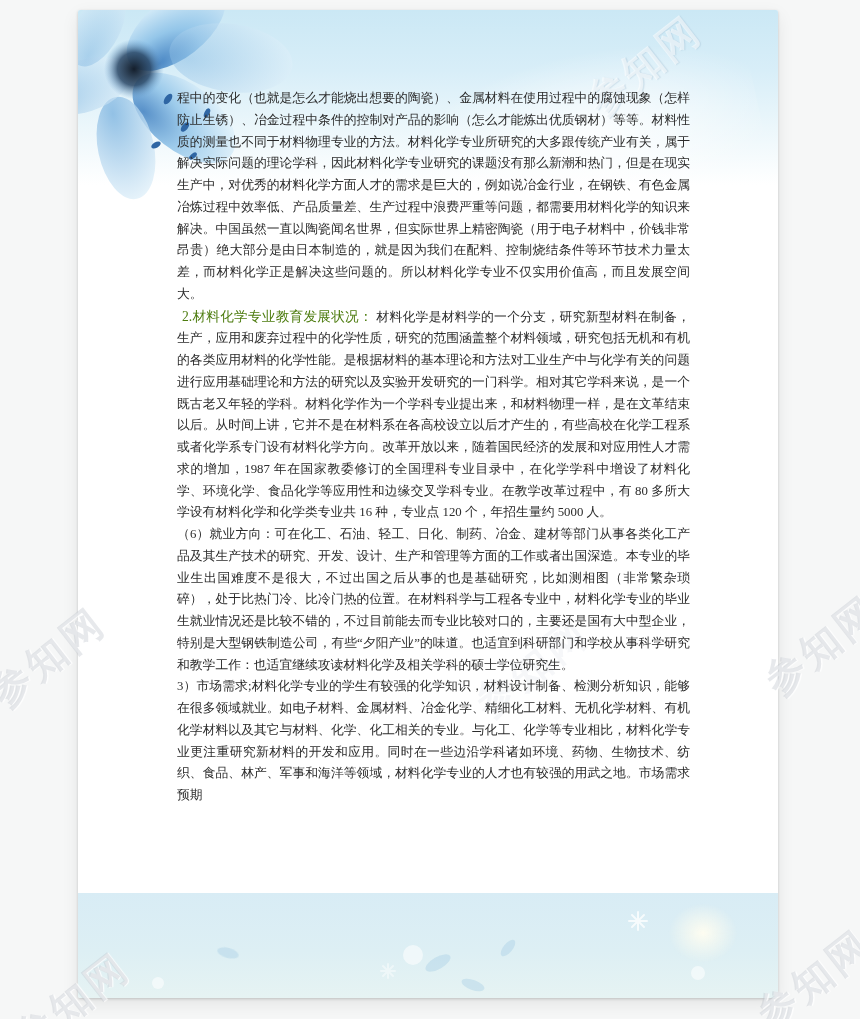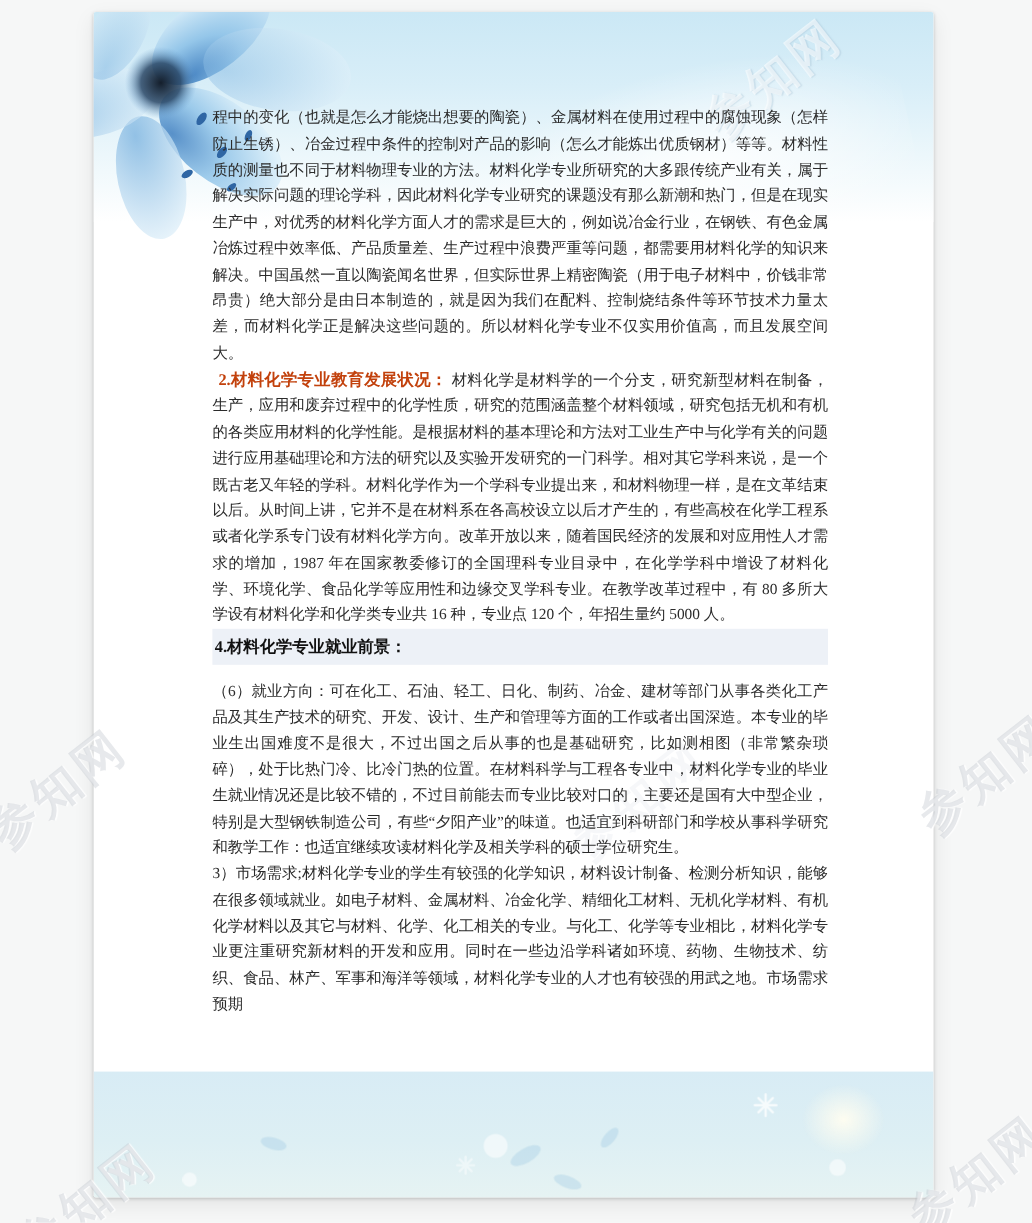--- a/index.html
+++ b/index.html
@@ -26,21 +26,21 @@
   }
   .flower { position:absolute; left:-2px; top:-4px; }
   .content {
     position:absolute; left:99px; top:78px; width:513px; z-index:3;
     font-size:12.8px; line-height:21.75px; color:#2b2b2b;
     text-align:justify; text-justify:inter-ideograph;
   }
   .content p { margin:0; }
   .para-intro { margin-bottom:21px; }
   .para-sec { margin-bottom:22px; text-indent:5px; }
-  .sec-heading { font-weight:bold; color:#c2410c; font-size:13.6px; }
+  .sec-heading { font-weight:normal; color:#4d7c0f; font-size:13.6px; }
   .h4-bar {
     display:block; font-weight:bold; color:#111; font-size:13.6px;
     background:#edf1f7; padding:4px 2px 4px 2px; margin:0 0 12px 0;
   }
   .employment-item { margin:0; }
   .page-footer {
     position:absolute; left:0; bottom:0; width:100%; height:105px; z-index:1;
     background:linear-gradient(180deg,#d8ecf5 0%, #ddeff4 55%, #e6f3f3 100%);
   }
   .footer-glow {
@@ -147,20 +147,19 @@
       </svg>
     </div>
 
     <div class="content">
 
       <p class="para-intro">程中的变化（也就是怎么才能烧出想要的陶瓷）、金属材料在使用过程中的腐蚀现象（怎样防止生锈）、冶金过程中条件的控制对产品的影响（怎么才能炼出优质钢材）等等。材料性质的测量也不同于材料物理专业的方法。材料化学专业所研究的大多跟传统产业有关，属于解决实际问题的理论学科，因此材料化学专业研究的课题没有那么新潮和热门，但是在现实生产中，对优秀的材料化学方面人才的需求是巨大的，例如说冶金行业，在钢铁、有色金属冶炼过程中效率低、产品质量差、生产过程中浪费严重等问题，都需要用材料化学的知识来解决。中国虽然一直以陶瓷闻名世界，但实际世界上精密陶瓷（用于电子材料中，价钱非常昂贵）绝大部分是由日本制造的，就是因为我们在配料、控制烧结条件等环节技术力量太差，而材料化学正是解决这些问题的。所以材料化学专业不仅实用价值高，而且发展空间大。</p>
 
       <p class="para-sec"><span class="sec-heading">2.材料化学专业教育发展状况：</span> <span>材料化学是材料学的一个分支，研究新型材料在制备，生产，应用和废弃过程中的化学性质，研究的范围涵盖整个材料领域，研究包括无机和有机的各类应用材料的化学性能。是根据材料的基本理论和方法对工业生产中与化学有关的问题进行应用基础理论和方法的研究以及实验开发研究的一门科学。相对其它学科来说，是一个既古老又年轻的学科。材料化学作为一个学科专业提出来，和材料物理一样，是在文革结束以后。从时间上讲，它并不是在材料系在各高校设立以后才产生的，有些高校在化学工程系或者化学系专门设有材料化学方向。改革开放以来，随着国民经济的发展和对应用性人才需求的增加，1987 年在国家教委修订的全国理科专业目录中，在化学学科中增设了材料化学、环境化学、食品化学等应用性和边缘交叉学科专业。在教学改革过程中，有 80 多所大学设有材料化学和化学类专业共 16 种，专业点 120 个，年招生量约 5000 人。</span></p>
 
 
-      <span class="h4-bar">4.材料化学专业就业前景：</span>
 
       <p class="employment-item">（6）就业方向：可在化工、石油、轻工、日化、制药、冶金、建材等部门从事各类化工产品及其生产技术的研究、开发、设计、生产和管理等方面的工作或者出国深造。本专业的毕业生出国难度不是很大，不过出国之后从事的也是基础研究，比如测相图（非常繁杂琐碎），处于比热门冷、比冷门热的位置。在材料科学与工程各专业中，材料化学专业的毕业生就业情况还是比较不错的，不过目前能去而专业比较对口的，主要还是国有大中型企业，特别是大型钢铁制造公司，有些“夕阳产业”的味道。也适宜到科研部门和学校从事科学研究和教学工作：也适宜继续攻读材料化学及相关学科的硕士学位研究生。</p>
       <p class="employment-item">3）市场需求;材料化学专业的学生有较强的化学知识，材料设计制备、检测分析知识，能够在很多领域就业。如电子材料、金属材料、冶金化学、精细化工材料、无机化学材料、有机化学材料以及其它与材料、化学、化工相关的专业。与化工、化学等专业相比，材料化学专业更注重研究新材料的开发和应用。同时在一些边沿学科诸如环境、药物、生物技术、纺织、食品、林产、军事和海洋等领域，材料化学专业的人才也有较强的用武之地。市场需求预期</p>
 
     </div>
   </div>
 </div>
 
 </body></html>

